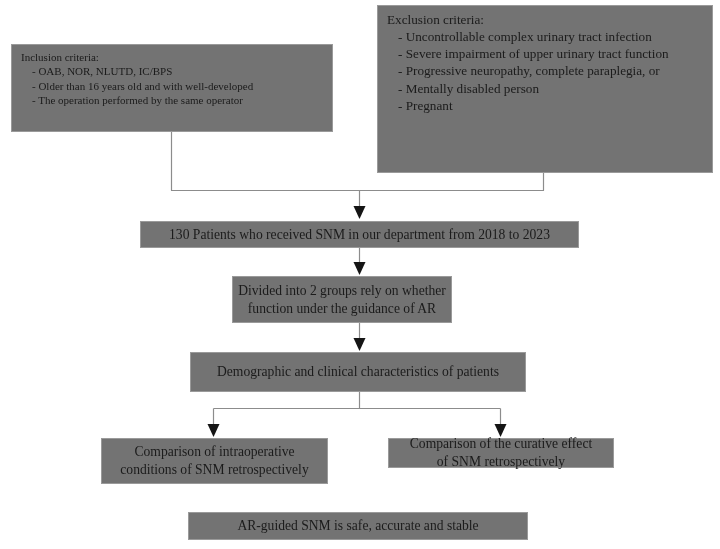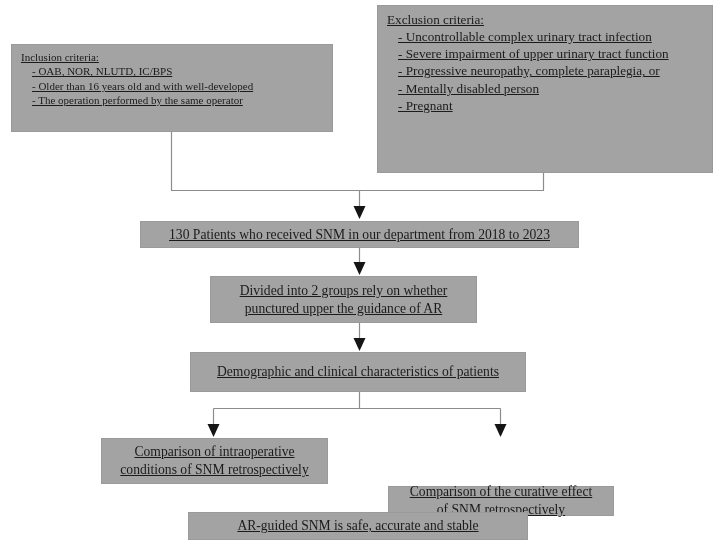--- a/index.html
+++ b/index.html
@@ -21,28 +21,27 @@
     left: 0;
     top: 0;
     width: 720px;
     height: 549px;
     pointer-events: none;
   }
   .node {
     position: absolute;
     box-sizing: border-box;
     border: 1px solid #9a9a9a;
-    background: #a3a3a3;
+    background: #737373;
     display: flex;
     align-items: center;
     justify-content: center;
     text-align: center;
     line-height: 1.30;
     color: #1b1b1b;
-    text-decoration: underline;
   }
   .node.criteria {
     display: block;
     text-align: left;
     padding: 5px 9px 6px 9px;
   }
   .node .title {
     display: block;
     white-space: nowrap;
   }
@@ -52,24 +51,24 @@
     padding-left: 11px;
   }
   .node .crit-line.wrap2 {
     padding-left: 30px;
   }
 
   
   #box-inclusion   { left: 11px;  top: 44px;  width: 322px; height: 88px;  font-size: 11px; }
   #box-exclusion   { left: 377px; top: 5px;   width: 336px; height: 168px; font-size: 13.2px; }
   #box-patients    { left: 140px; top: 221px; width: 439px; height: 27px;  font-size: 13.6px; justify-content: center; }
-  #box-divided     { left: 210px; top: 276px; width: 267px; height: 47px;  font-size: 13.6px; }
+  #box-divided     { left: 232px; top: 276px; width: 220px; height: 47px;  font-size: 13.6px; }
   #box-demographic { left: 190px; top: 352px; width: 336px; height: 40px;  font-size: 13.6px; }
   #box-compare-left  { left: 101px; top: 438px; width: 227px; height: 46px; font-size: 13.6px; }
-  #box-compare-right { left: 388px; top: 438px; width: 226px; height: 30px; font-size: 13.6px; margin-top: 48px; }
+  #box-compare-right { left: 388px; top: 438px; width: 226px; height: 30px; font-size: 13.6px; }
   #box-conclusion  { left: 188px; top: 512px; width: 340px; height: 28px;  font-size: 13.6px; }
 
   .ln { stroke: #8c8c8c; stroke-width: 1.2; fill: none; }
   .ah { fill: #151515; }
 </style>
 </head>
 <body>
 
 <div id="canvas">
 
@@ -114,21 +113,21 @@
     <span class="crit-line">- Pregnant</span>
   </div>
 
   <div class="node" id="box-patients">
     <span>130 Patients who received SNM in our department from 2018 to 2023</span>
   </div>
 
   <div class="node" id="box-divided">
     <span>
       <span style="display:block">Divided into 2 groups rely on whether</span>
-      <span style="display:block">punctured upper the guidance of AR</span>
+      <span style="display:block">function under the guidance of AR</span>
     </span>
   </div>
 
   <div class="node" id="box-demographic">
     <span>Demographic and clinical characteristics of patients</span>
   </div>
 
   <div class="node" id="box-compare-left">
     <span>
       <span style="display:block">Comparison of intraoperative</span>

